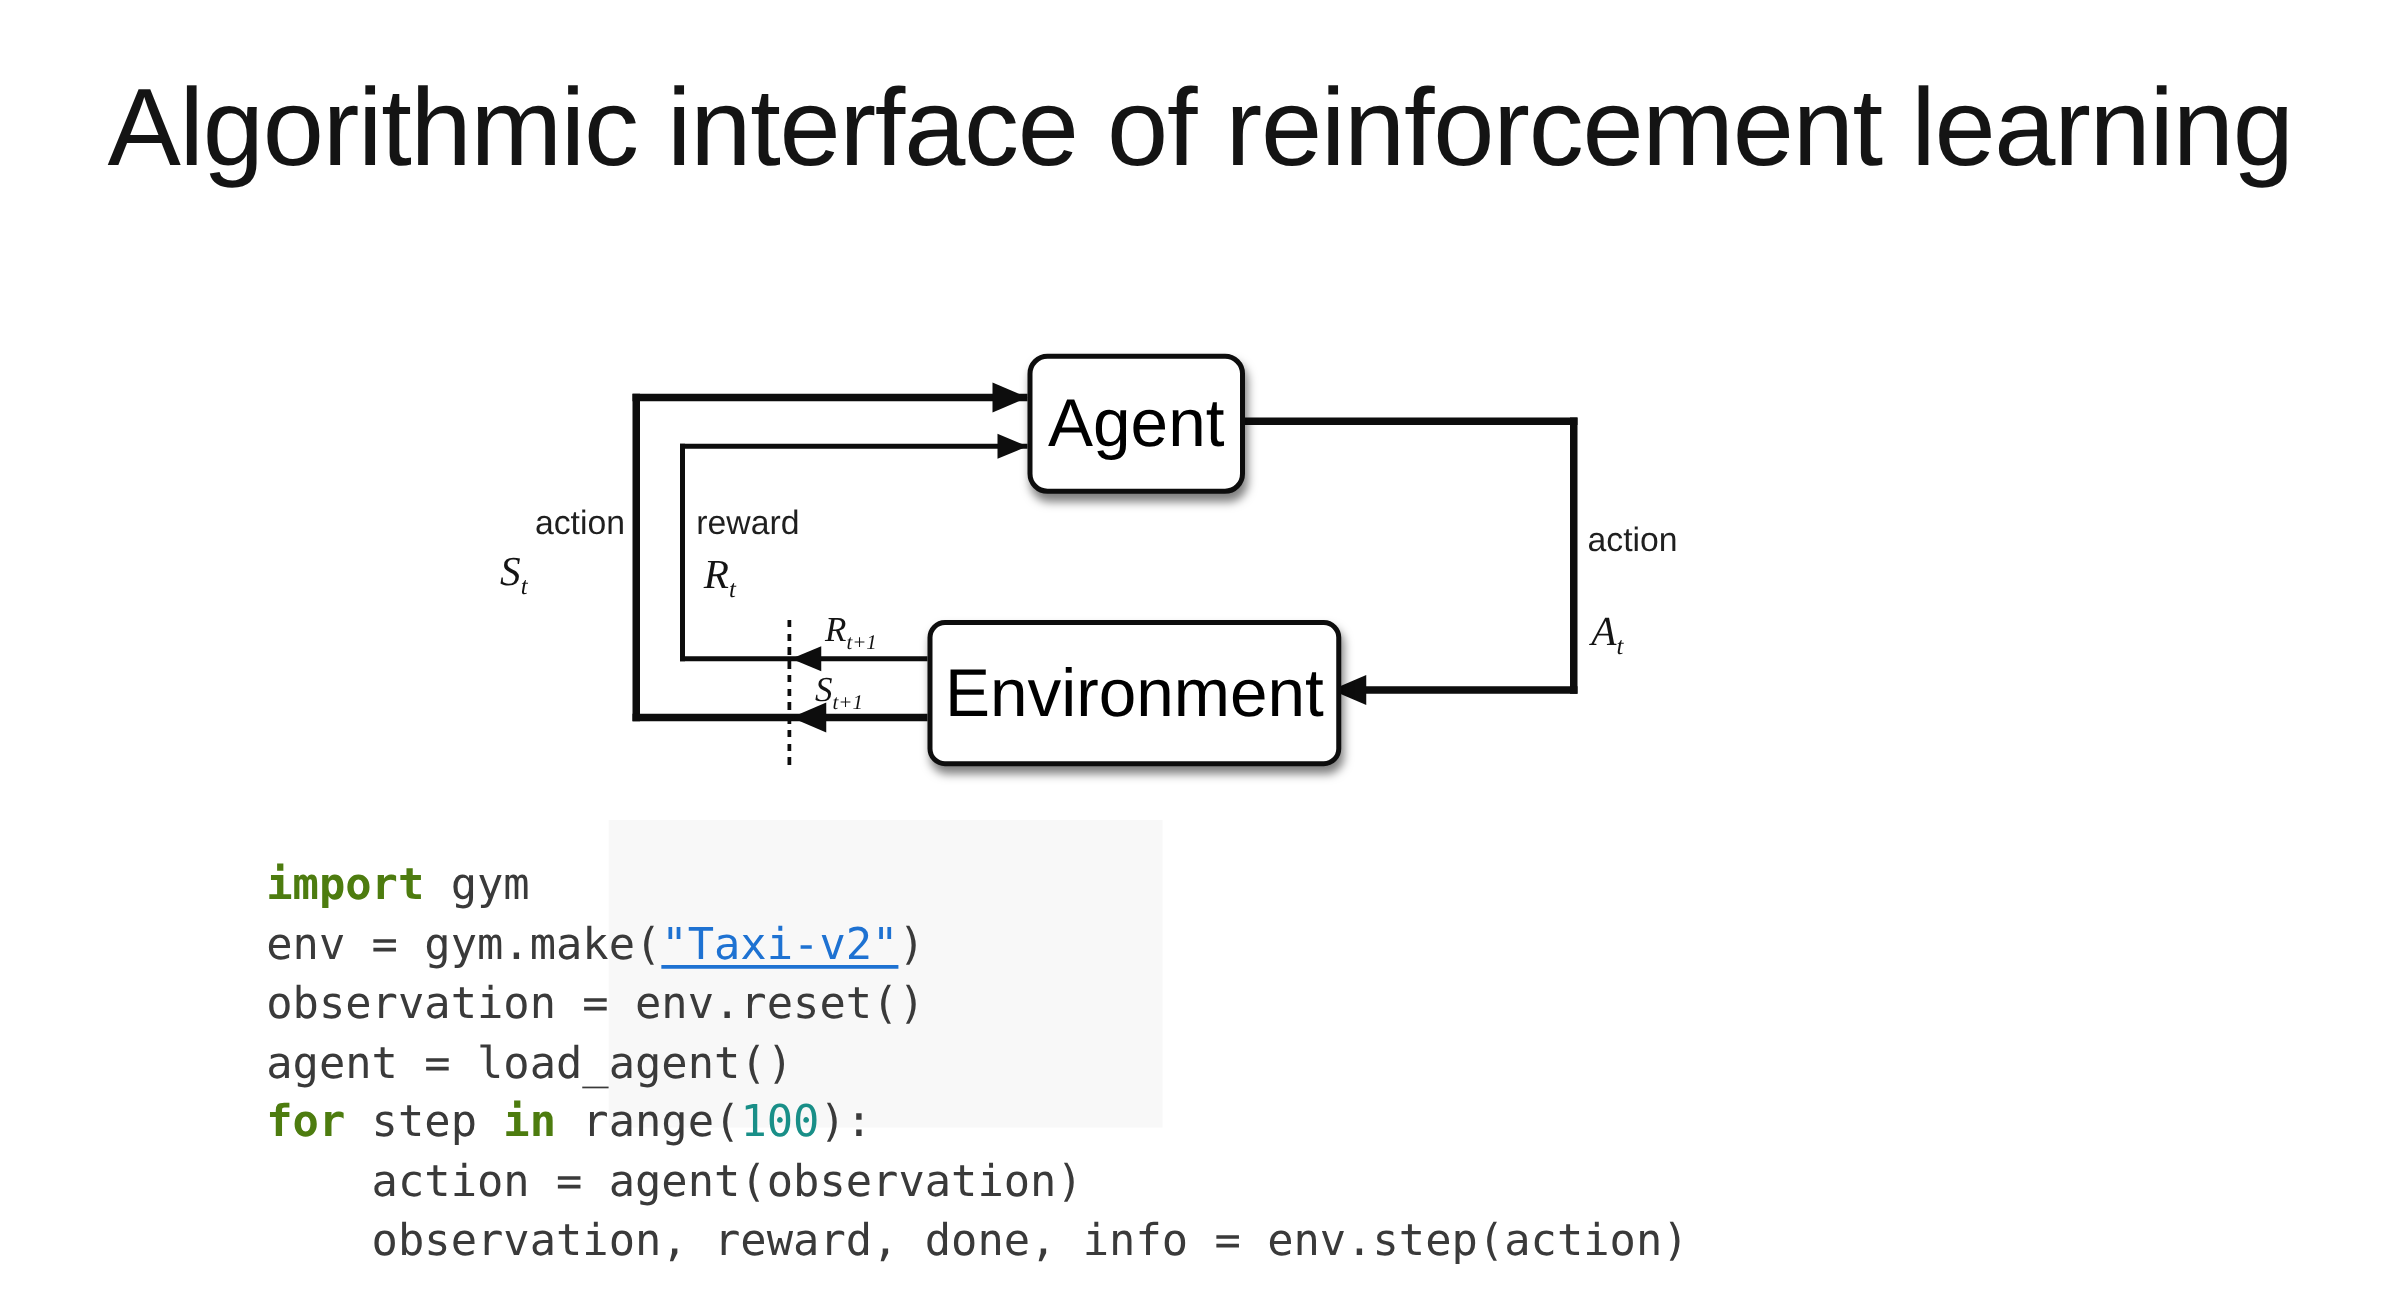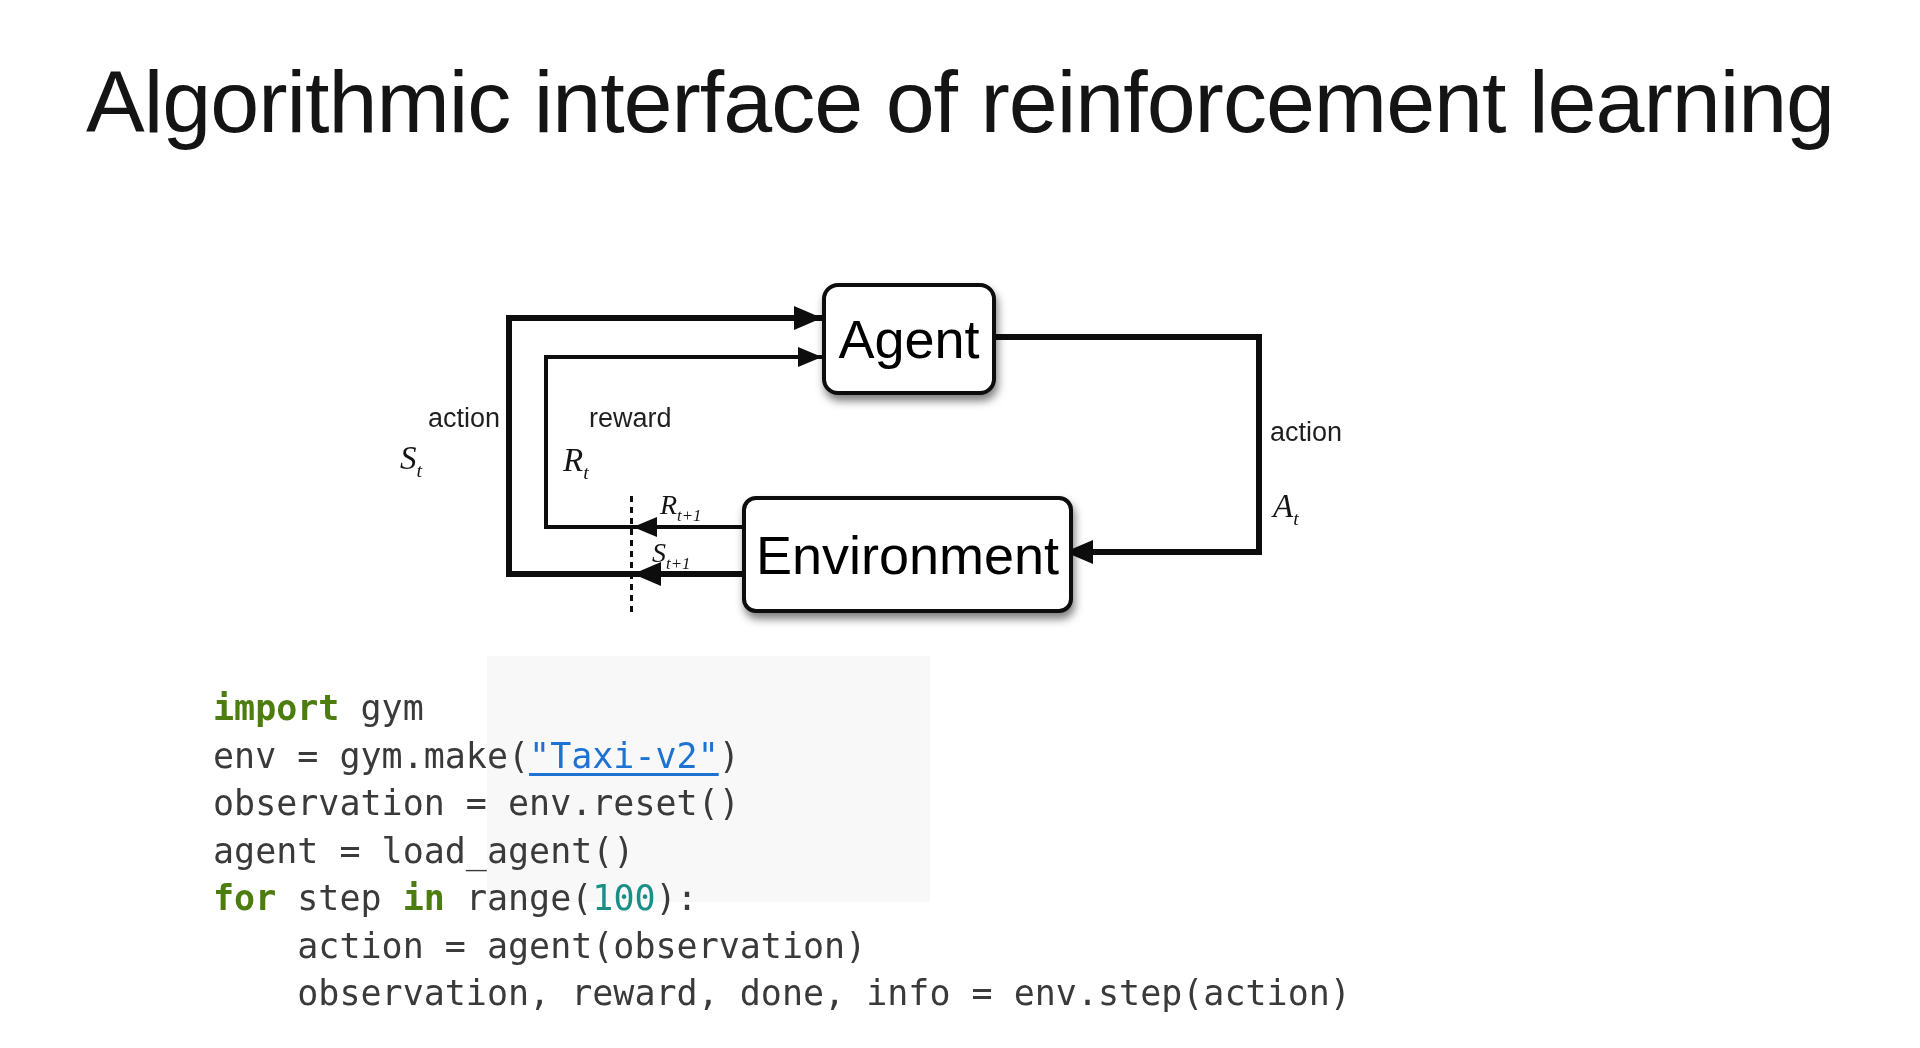--- a/index.html
+++ b/index.html
@@ -81,21 +81,21 @@
     <div class="node agent">
       <span>Agent</span>
     </div>
     <div class="node env">
       <span>Environment</span>
     </div>
 
     <div class="lbl tr" style="left:400px;top:403px;width:100px;">action</div>
     <div class="math m-big tc" style="left:400px;top:440px;width:100px;"><i>S</i><sub>t</sub></div>
 
-    <div class="lbl" style="left:557px;top:403px;margin-left:32px;">reward</div>
+    <div class="lbl" style="left:557px;top:403px;">reward</div>
     <div class="math m-big" style="left:563px;top:442px;"><i>R</i><sub>t</sub></div>
 
     <div class="lbl" style="left:1270px;top:417px;">action</div>
     <div class="math m-big" style="left:1273px;top:456px;margin-top:32px;"><i>A</i><sub>t</sub></div>
 
     <div class="math m-sm tc" style="left:660px;top:489px;width:90px;"><i>R</i><sub>t+1</sub></div>
     <div class="math m-sm tc" style="left:652px;top:537px;width:90px;"><i>S</i><sub>t+1</sub></div>
 
   </div>
 

